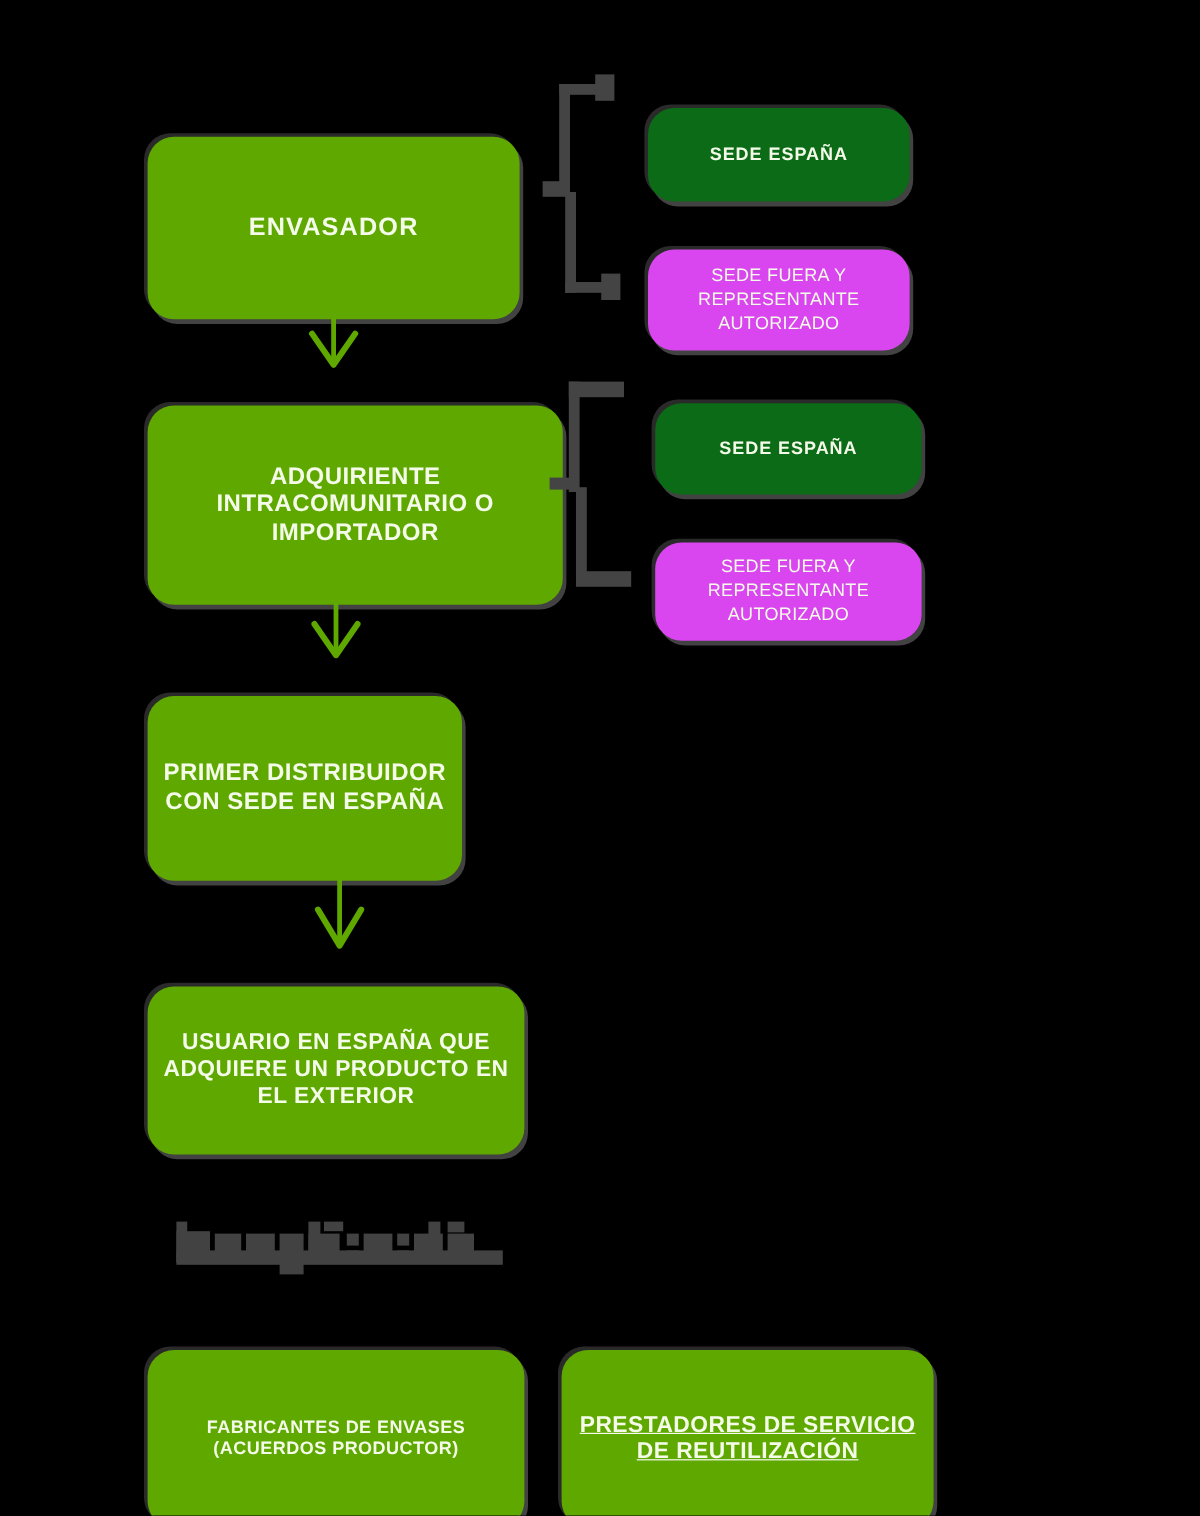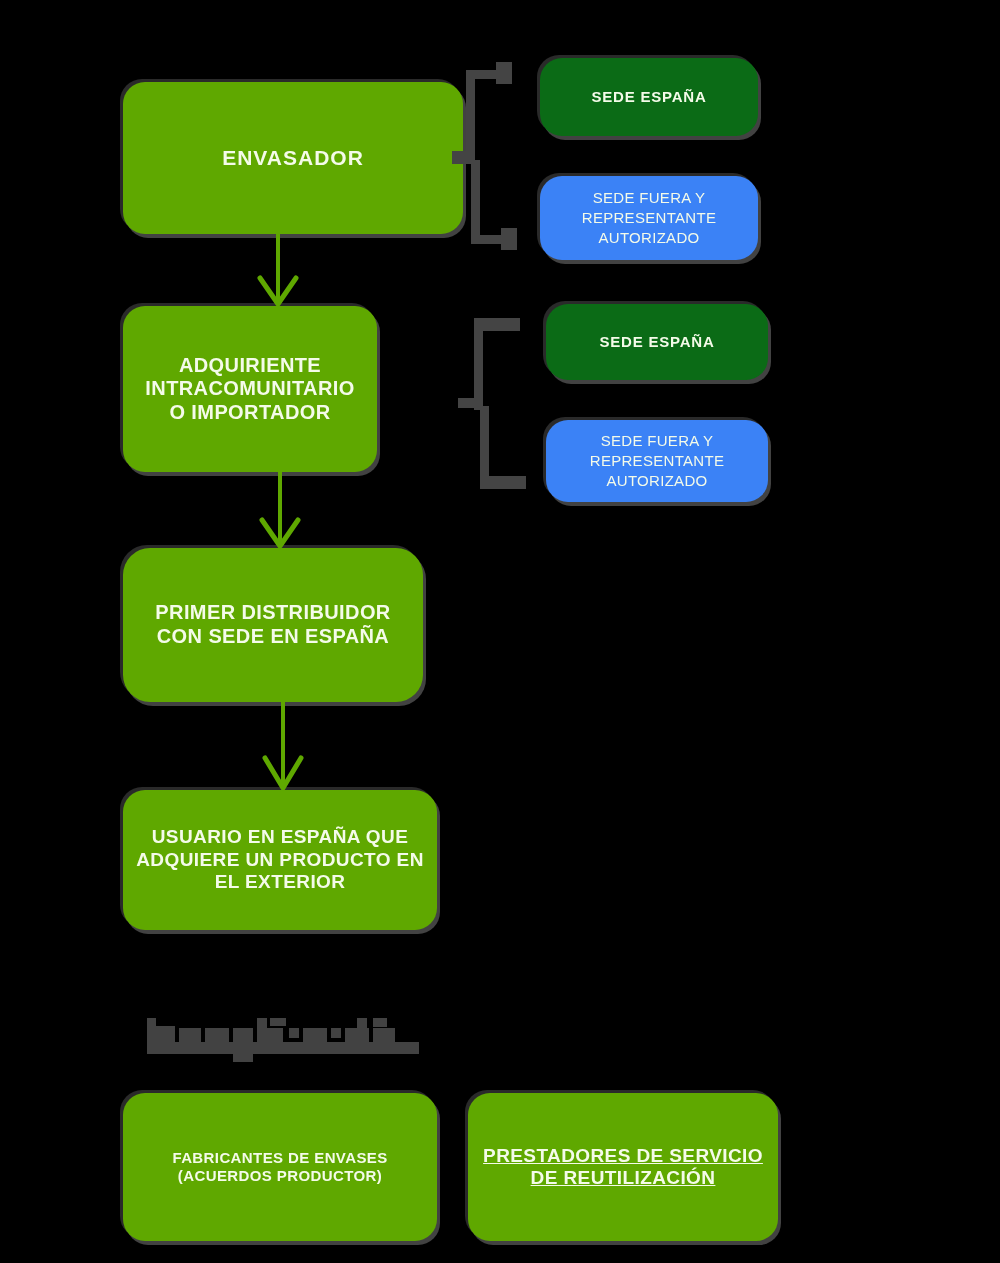--- a/index.html
+++ b/index.html
@@ -33,39 +33,39 @@
     justify-content: center;
     text-align: center;
     border-radius: 22px;
     color: #f4fbe9;
     font-weight: bold;
     letter-spacing: 0.4px;
     line-height: 1.18;
     padding: 6px 12px;
     box-shadow: 3px 4px 0 0 rgba(120,120,120,0.55),
                -3px -3px 0 0 rgba(120,120,120,0.35);
+    margin-top: 32px;
   }
 
   .node-green       { background: #5fa800; }
   .node-darkgreen   { background: #0b6b16; }
-  .node-orange      { background: #3b82f6; }
+  .node-orange      { background: #d946ef; }
 
   
   #node-envasador {
-    left: 123px; top: 82px; width: 340px; height: 152px;
+    left: 123px; top: 82px; width: 310px; height: 152px;
     font-size: 21px; letter-spacing: 1px;
   }
   #node-adquiriente {
-    left: 123px; top: 306px; width: 254px; height: 166px;
+    left: 123px; top: 306px; width: 346px; height: 166px;
     font-size: 20px;
   }
   #node-distribuidor {
-    left: 123px; top: 548px; width: 300px; height: 154px;
+    left: 123px; top: 548px; width: 262px; height: 154px;
     font-size: 20px;
-    border-radius: 27px;
   }
   #node-usuario {
     left: 123px; top: 790px; width: 314px; height: 140px;
     font-size: 19px;
   }
 
   
   #node-sede-espana-1 {
     left: 540px; top: 58px; width: 218px; height: 78px;
     font-size: 15px; letter-spacing: 0.8px;

